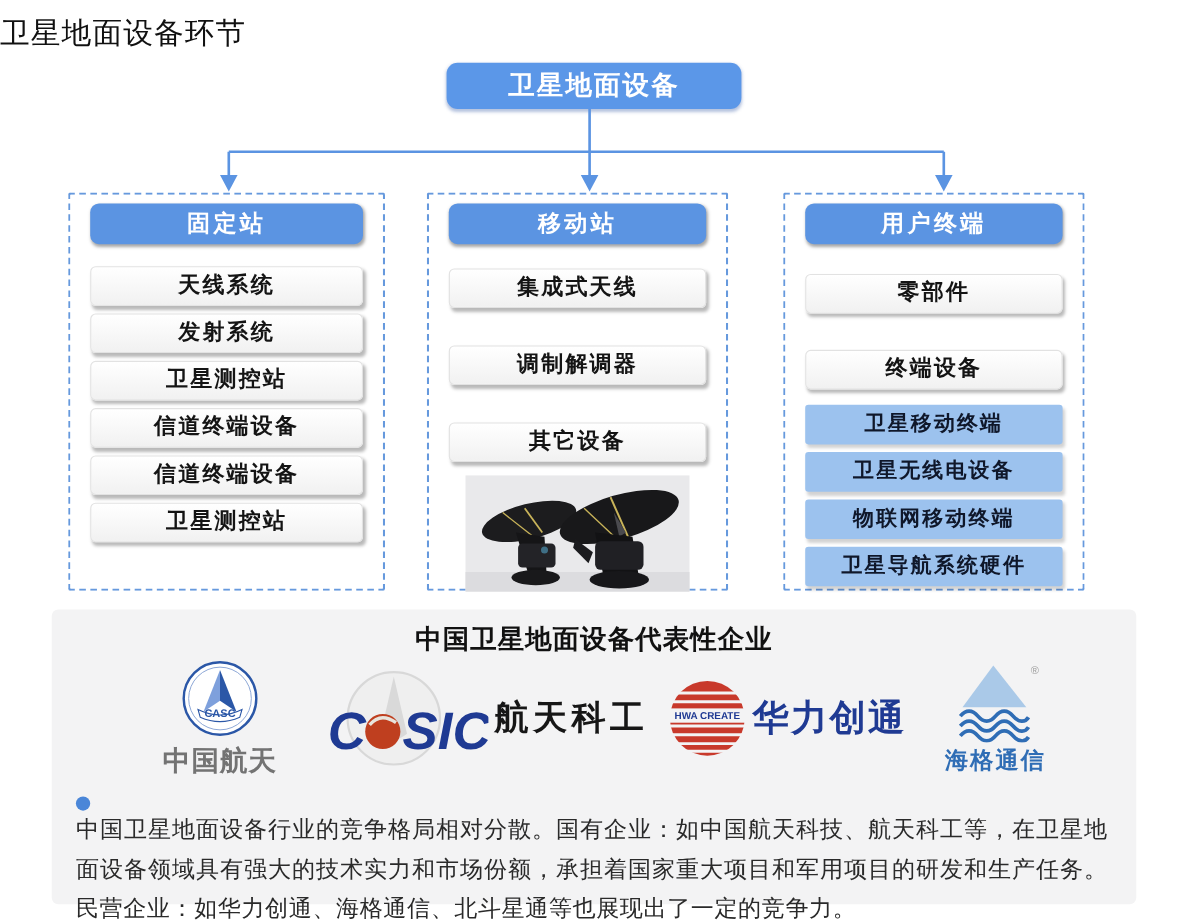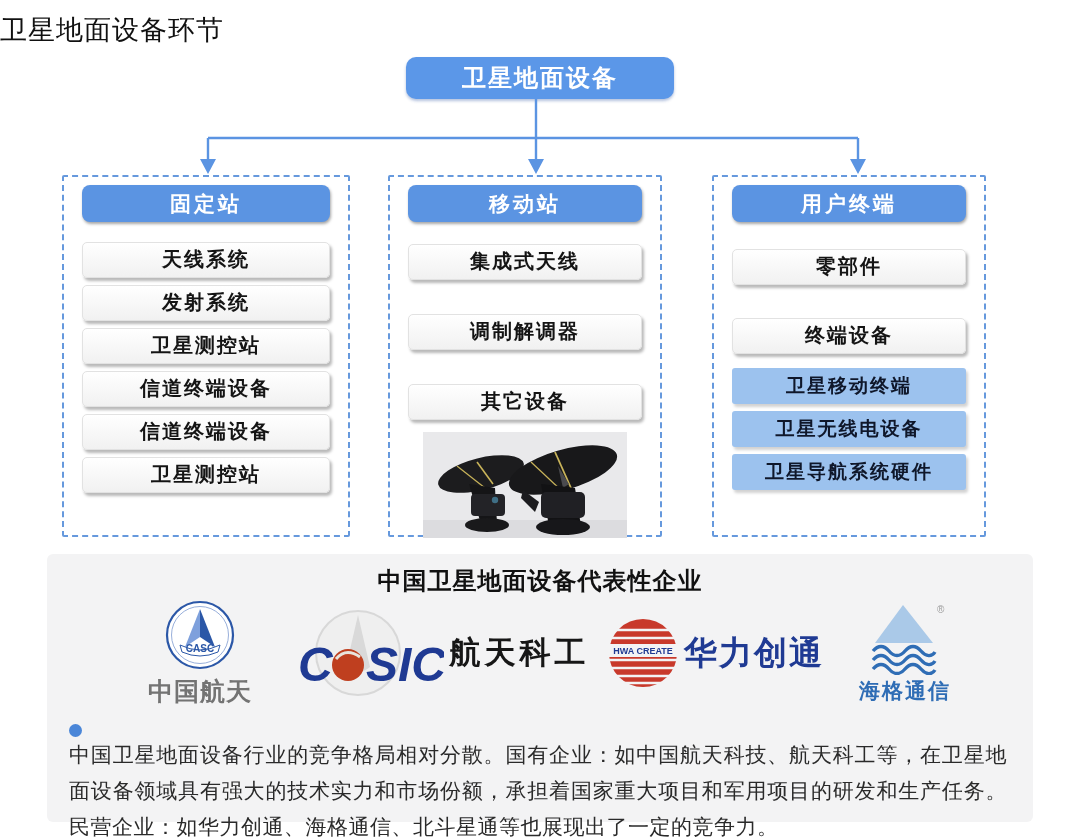--- a/index.html
+++ b/index.html
@@ -128,20 +128,21 @@
     </div>
   </div>
 
   <div class="col-box right">
     <div class="col-header">用户终端</div>
     <div class="node-item r1">零部件</div>
     <div class="node-item r2">终端设备</div>
     <div class="blue-group">
       <div class="blue-item first">卫星移动终端</div>
       <div class="blue-item">卫星无线电设备</div>
+      <div class="blue-item">物联网移动终端</div>
       <div class="blue-item">卫星导航系统硬件</div>
     </div>
   </div>
 
   <div class="panel">
     <div class="panel-title">中国卫星地面设备代表性企业</div>
 
     <div class="logo-row">
 
       <div class="logo-block logo-casc">

